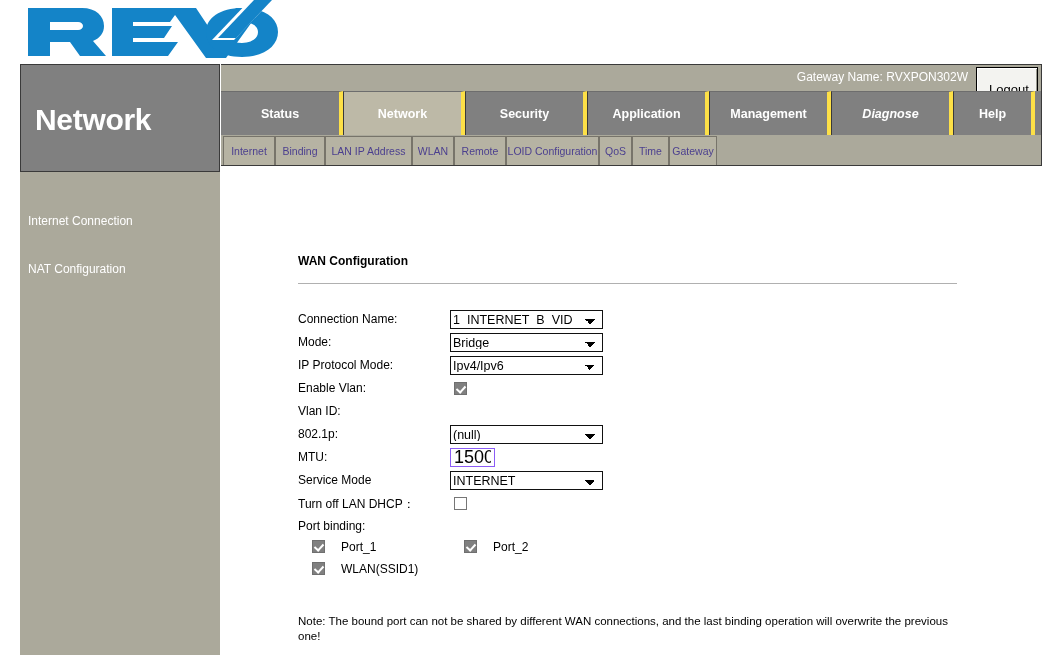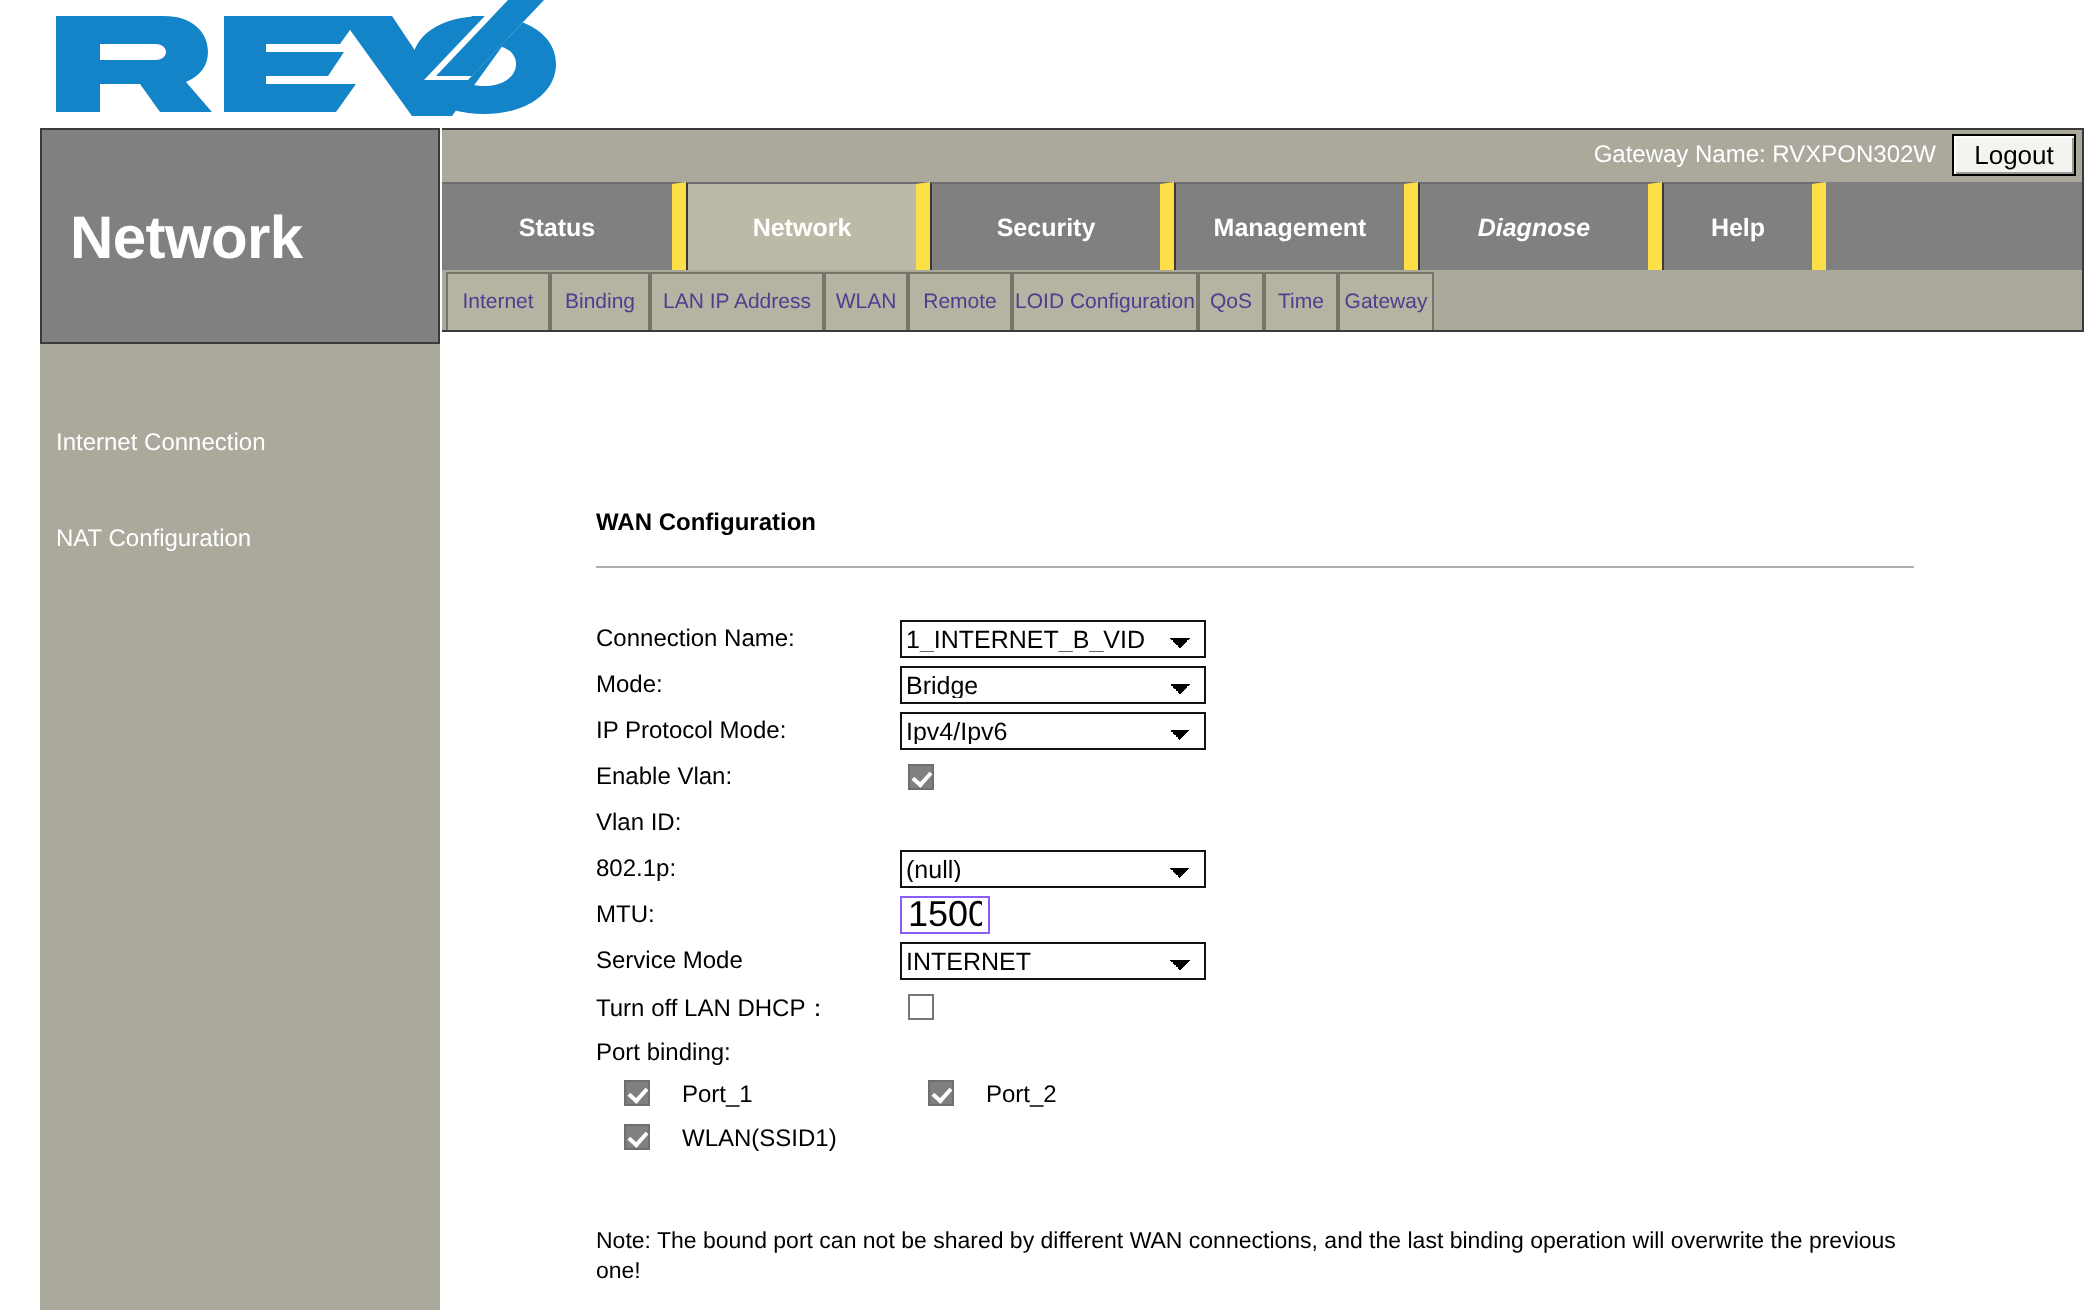--- a/index.html
+++ b/index.html
@@ -112,21 +112,21 @@
     top: 2px;
     width: 62px;
     height: 21px;
     background: #f3f3f0;
     border: 1px solid #000000;
     box-shadow: inset 1px 1px 0 #ffffff, inset -1px -1px 0 #9a9a90;
     font-family: "Liberation Sans", sans-serif;
     font-size: 13px;
     color: #000000;
     cursor: pointer;
-    padding: 0;
+    padding: 12px;
     line-height: 19px;
     text-align: center;
   }
 
   
   .mainnav {
     position: absolute;
     left: 201px;
     top: 27px;
     width: 821px;
@@ -139,21 +139,21 @@
   .mainnav .tab {
     flex: 0 0 auto;
     height: 44px;
     line-height: 44px;
     text-align: center;
     color: #ffffff;
     font-size: 12.5px;
     font-weight: bold;
     background: #808080;
     border-left: 1px solid #3a3a3a;
-    border-right: 7px solid #fde047;
+    border-right: 4px solid #fde047;
     border-top: 1px solid #6d6d6d;
     box-sizing: border-box;
     cursor: pointer;
     white-space: nowrap;
   }
   .mainnav .tab:first-child { border-left: none; }
   .mainnav .tab.active {
     background: #BDB9A7;
     color: #ffffff;
   }
@@ -366,20 +366,21 @@
 
   <div class="gw-strip">
     <div class="gw-name">Gateway Name: RVXPON302W</div>
     <button class="logout-btn">Logout</button>
   </div>
 
   <div class="mainnav" id="mainnav">
       <div class="tab" style="width: 122px;">Status</div>
       <div class="tab active" style="width: 122px;">Network</div>
       <div class="tab" style="width: 122px;">Security</div>
+      <div class="tab" style="width: 122px;">Application</div>
       <div class="tab" style="width: 122px;">Management</div>
       <div class="tab" style="width: 122px; font-style: italic;">Diagnose</div>
       <div class="tab" style="width: 82px;">Help</div>
     </div>
 
   <div class="subnav" id="subnav">
       <a class="stab" style="width: 52px;">Internet</a>
       <a class="stab" style="width: 50px;">Binding</a>
       <a class="stab" style="width: 87px;">LAN IP Address</a>
       <a class="stab" style="width: 42px;">WLAN</a>

